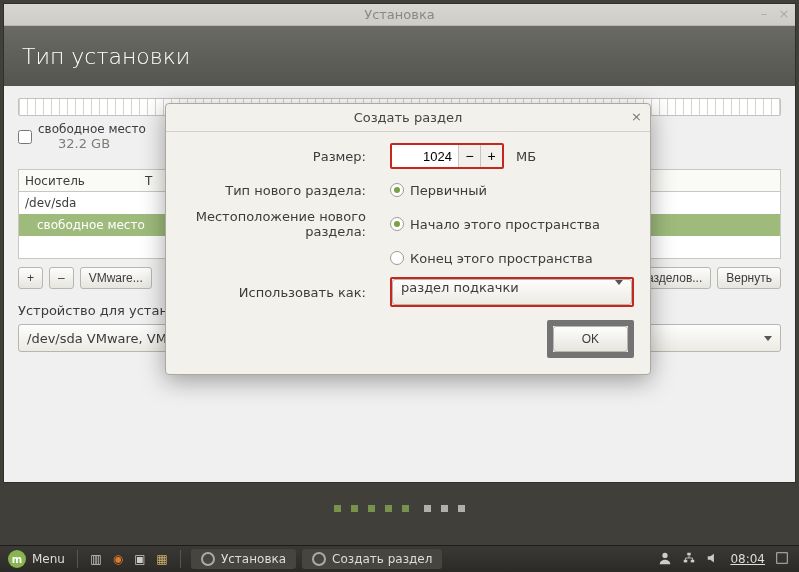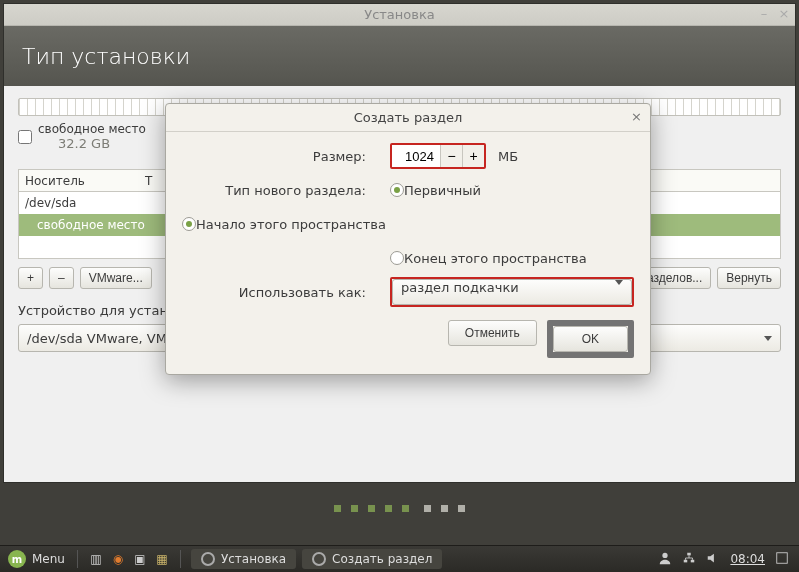--- a/index.html
+++ b/index.html
@@ -62,24 +62,24 @@
   .dialog .dlgtitle {
     height:28px; display:flex; align-items:center; justify-content:center;
     border-bottom:1px solid #d2d0c9; position:relative; font-size:13px; color:#444;
   }
   .dialog .dlgtitle .close { position:absolute; right:8px; top:5px; color:#777; cursor:pointer;}
   .dialog .body { padding:10px 16px 12px 16px; font-size:13px;}
   .formrow { display:flex; align-items:center; height:28px; margin-bottom:6px;}
   .formrow .lbl { width:208px; text-align:right; padding-right:24px; font-size:13px;}
   .formrow .ctrl { flex:1; display:flex; align-items:center; gap:8px;}
   .spin { display:flex; align-items:center; border:2px solid #c62520; border-radius:2px; height:26px;}
-  .spin input { width:48px; height:22px; border:none; text-align:right; padding-right:6px; font-size:13px; outline:none; background:#fff;}
+  .spin input { width:66px; height:22px; border:none; text-align:right; padding-right:6px; font-size:13px; outline:none; background:#fff;}
   .spin button { width:22px; height:22px; border:none; border-left:1px solid #c8c6bf; background:#f2f0ea; cursor:pointer; font-size:14px; line-height:1;}
   .unit { font-size:13px; margin-left:4px;}
-  .radio { display:flex; align-items:center; }
+  .radio { display:flex; align-items:center; gap:6px;}
   .radio .dot {
     width:14px; height:14px; border-radius:50%; border:1px solid #9c9b94; background:#fff; position:relative;
   }
   .radio.sel .dot::after{
     content:""; position:absolute; left:3px; top:3px; width:6px; height:6px; border-radius:50%; background:#7aa146;
   }
   .combo {
     flex:1; height:26px; border:1px solid #b5b4ad; border-radius:3px;
     background:linear-gradient(#fdfdfc,#eceae3); display:flex; align-items:flex-start;
     padding:0 8px; justify-content:space-between;
@@ -192,20 +192,21 @@
       <div class="lbl">Тип нового раздела:</div>
       <div class="ctrl">
         <label class="radio sel">
           <span class="dot"></span>
           <span>Первичный</span>
         </label>
       </div>
     </div>
 
     <div class="formrow">
+      <div class="lbl">Местоположение нового раздела:</div>
       <div class="ctrl">
         <label class="radio sel">
           <span class="dot"></span>
           <span>Начало этого пространства</span>
         </label>
       </div>
     </div>
     <div class="formrow">
       <div class="lbl"></div>
       <div class="ctrl">
@@ -222,23 +223,20 @@
         <div class="hlbox" style="flex:1; display:flex;">
           <div class="combo">
             <span>раздел подкачки</span>
             <span class="caret"></span>
           </div>
         </div>
       </div>
     </div>
 
     <div class="dlg-actions">
-      <div class="cancel-wrap">
-        <button class="btn">Отменить</button>
-      </div>
       <div class="ok-wrap">
         <button class="btn">OK</button>
       </div>
     </div>
   </div>
 </div>
 
 <div class="dots">
   <span></span><span></span><span></span><span></span><span></span>
   <span class="off"></span><span class="off"></span><span class="off"></span>

